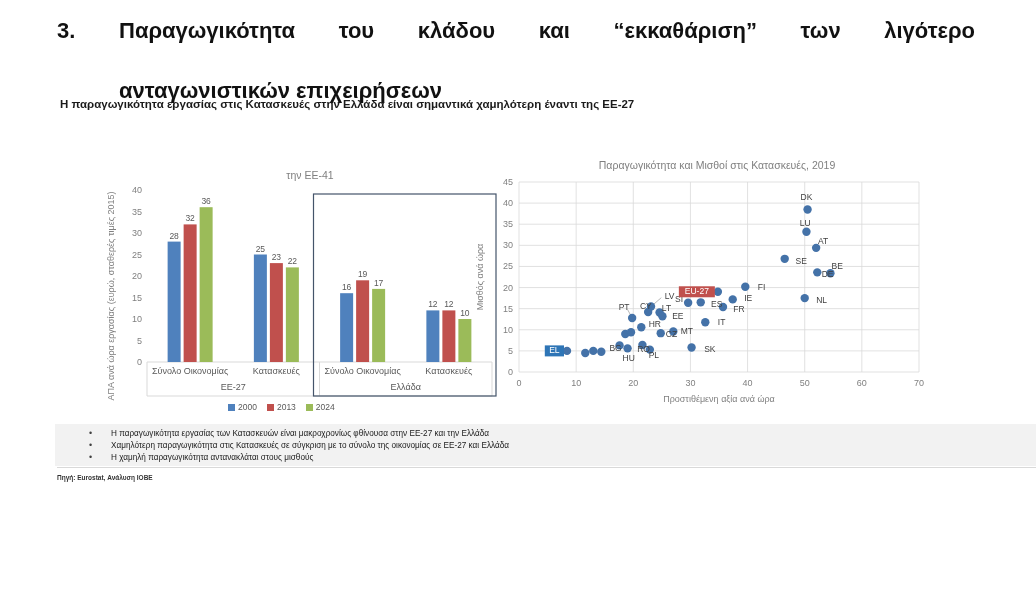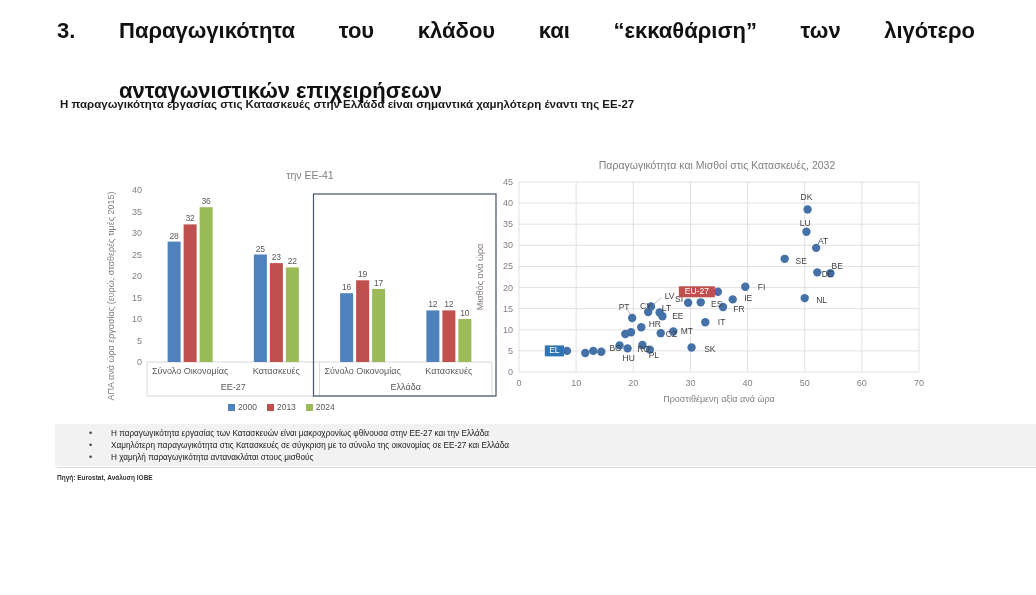--- a/index.html
+++ b/index.html
@@ -136,21 +136,21 @@
           <span>2013</span>
         </span>
         <span class="li">
           <i class="sw" style="background: rgb(155, 187, 89);"></i>
           <span>2024</span>
         </span>
       </div>
     </div>
 
     <div class="sc-block">
-      <div class="ch-title">Παραγωγικότητα και Μισθοί στις Κατασκευές, 2032</div>
+      <div class="ch-title">Παραγωγικότητα και Μισθοί στις Κατασκευές, 2019</div>
       <svg id="sc-svg" width="500" height="280">
           <line x1="52" y1="222" x2="452" y2="222" stroke="#d9d9d9" stroke-width="0.8"></line>
           <line x1="52" y1="200.88888888888889" x2="452" y2="200.88888888888889" stroke="#d9d9d9" stroke-width="0.8"></line>
           <line x1="52" y1="179.77777777777777" x2="452" y2="179.77777777777777" stroke="#d9d9d9" stroke-width="0.8"></line>
           <line x1="52" y1="158.66666666666669" x2="452" y2="158.66666666666669" stroke="#d9d9d9" stroke-width="0.8"></line>
           <line x1="52" y1="137.55555555555554" x2="452" y2="137.55555555555554" stroke="#d9d9d9" stroke-width="0.8"></line>
           <line x1="52" y1="116.44444444444444" x2="452" y2="116.44444444444444" stroke="#d9d9d9" stroke-width="0.8"></line>
           <line x1="52" y1="95.33333333333334" x2="452" y2="95.33333333333334" stroke="#d9d9d9" stroke-width="0.8"></line>
           <line x1="52" y1="74.22222222222223" x2="452" y2="74.22222222222223" stroke="#d9d9d9" stroke-width="0.8"></line>
           <line x1="52" y1="53.111111111111114" x2="452" y2="53.111111111111114" stroke="#d9d9d9" stroke-width="0.8"></line>

